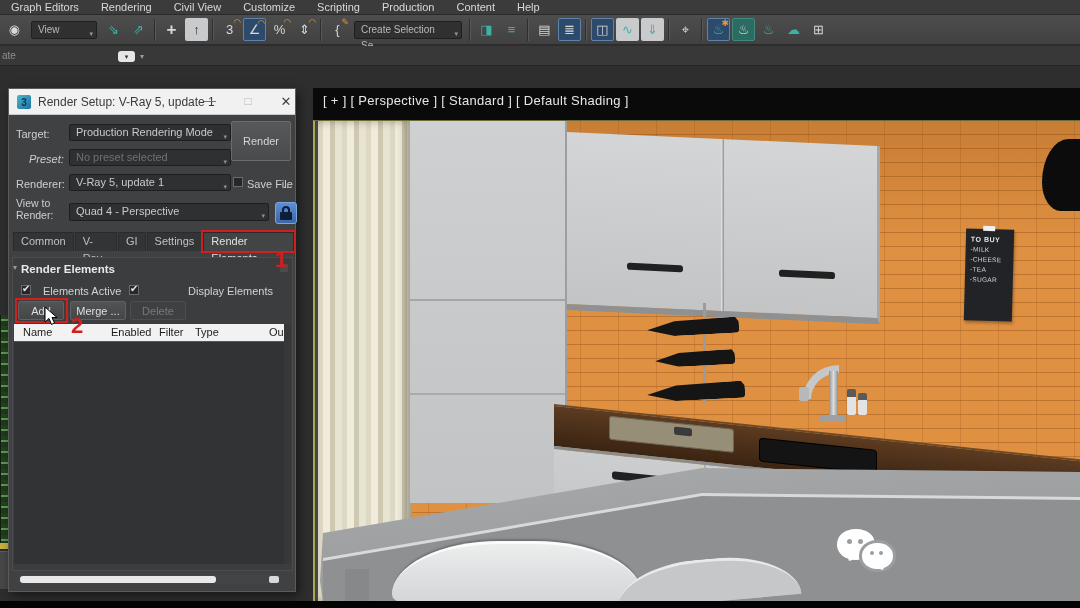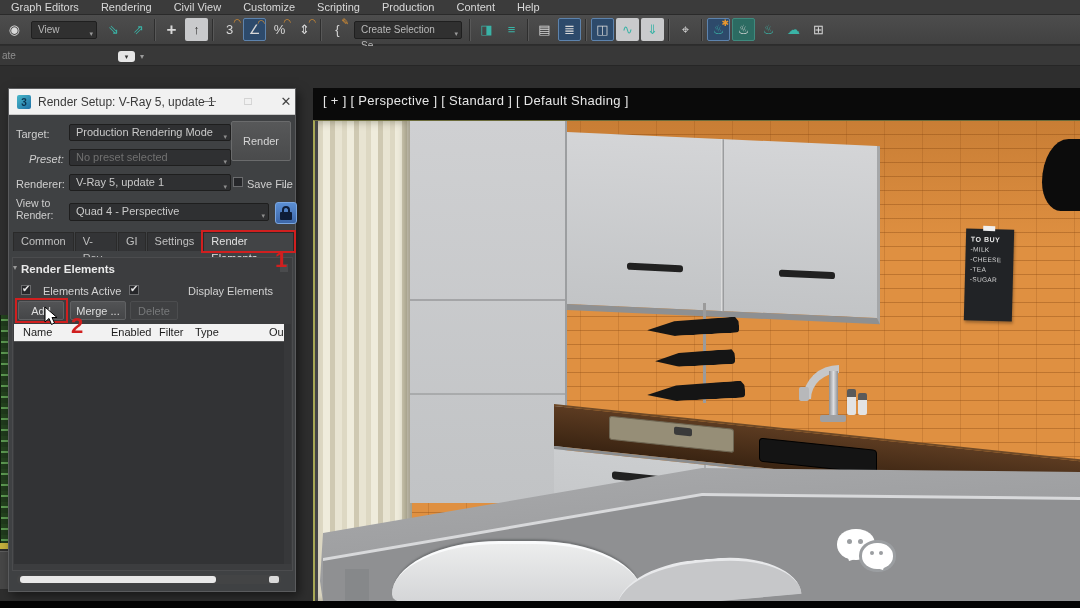--- a/index.html
+++ b/index.html
@@ -428,21 +428,21 @@
           <i>✔</i>
         </span>
       <span class="ro-label" style="left:23px;top:27px;margin-left:7px;">Elements Active</span>
       <span class="cb" style="left:116px;top:27px;">
           <i>✔</i>
         </span>
       <span class="ro-label" style="left:131px;top:27px;padding-left:44px;">Display Elements</span>
 
       <div class="btn" style="left:5px;top:43px;width:46px;">Add</div>
       <div class="btn" style="left:57px;top:43px;width:56px;">Merge ...</div>
-      <div class="btn disabled" style="left:117px;top:43px;width:48px;">Delete</div>
+      <div class="btn disabled" style="left:117px;top:43px;width:56px;">Delete</div>
 
       <div class="redbox" style="left:2px;top:40px;width:53px;height:25px;"></div>
       <svg class="cursor" style="left:31px;top:48px;" width="16" height="20" viewBox="0 0 16 20">
         <polygon points="1,1 1,16 5,12.5 7.5,18.5 10.5,17 8,11.5 13,11.5" fill="#ffffff" stroke="#000000" stroke-width="1"></polygon>
       </svg>
       <div class="ann" style="left:58px;top:55px;">2</div>
 
       <div class="thead" id="thead">
           <span style="left: 9px;">Name</span>
           <span style="left: 97px;">Enabled</span>

